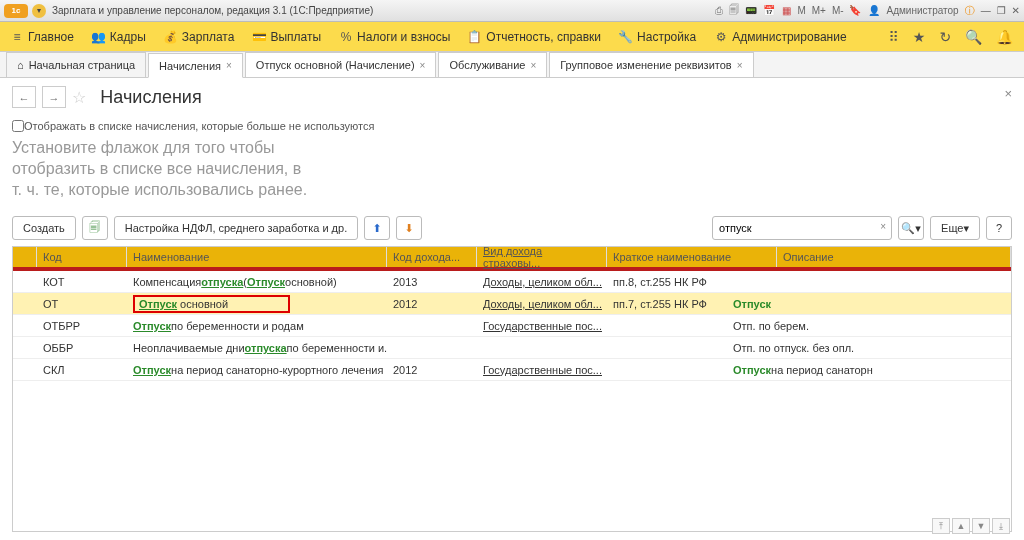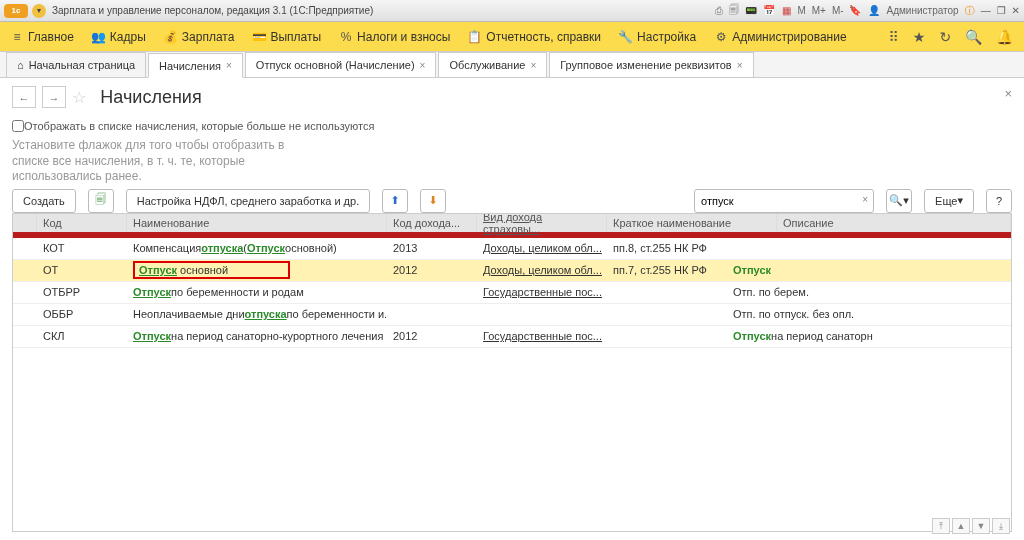--- a/index.html
+++ b/index.html
@@ -26,33 +26,33 @@
 .tabs .tab.active { background: #fff; border-bottom:1px solid #fff; position:relative; top:1px;}
 .tabs .tab .close { font-size: 10px; color: #888; }
 .content { flex: 1; padding: 8px 12px; display: flex; flex-direction: column; overflow:hidden; position:relative;}
 .content .close-x{position:absolute;top:8px;right:12px;font-size:13px;color:#888;cursor:pointer;}
 .navrow { display: flex; align-items: center; gap: 6px; margin-bottom: 6px; }
 .navrow .navbtn { width: 24px; height: 22px; border: 1px solid #ccc; background: #fff; display: flex; align-items: center; justify-content: center; font-size: 11px; color: #666; cursor:pointer;}
 .navrow .star { font-size: 16px; color: #ccc; }
 .navrow h1 { font-size: 18px; font-weight: normal; margin-left: 8px; }
 .chkrow { display: flex; align-items: center; margin: 6px 0; font-size: 11px; color: #555; }
 .chkrow input { width: 12px; height: 12px; }
-.hint { font-size: 12px; color: #999; margin-bottom: 4px; max-width: 300px; line-height: 1.3; }
-.toolbar { display: flex; align-items: flex-end; gap: 12px; }
+.hint { font-size: 16px; color: #999; margin-bottom: 16px; max-width: 300px; line-height: 1.3; }
+.toolbar { display: flex; align-items: flex-end; gap: 6px; margin-bottom: 6px; }
 .toolbar .btn { height: 24px; padding: 0 10px; border: 1px solid #bbb; background: #fff; border-radius: 3px; font-size: 11px; display: flex; align-items: center; cursor: pointer; }
 .toolbar .iconbtn { width: 26px; padding: 0; justify-content: center; }
 .toolbar .iconbtn.green{color:#3a8a3a;}
 .toolbar .iconbtn.blue{color:#2a6acc;}
 .toolbar .iconbtn.orange{color:#e08020;}
 .toolbar .spacer { flex: 1; }
 .toolbar .search { width: 180px; height: 24px; border: 1px solid #bbb; border-radius: 3px; padding: 0 20px 0 6px; font-size: 11px; position: relative; }
 .searchwrap{position:relative;}
 .searchwrap .clr{position:absolute;right:6px;top:5px;font-size:10px;color:#888;cursor:pointer;}
 .table { border: 1px solid #ccc; flex: 1; overflow: auto; background:#fff;}
-.table .thead { display: flex; background: #e5e5e5; border-bottom: 6px solid #b91c1c; height: 24px; }
+.table .thead { display: flex; background: #eab308; border-bottom: 4px solid #b91c1c; height: 24px; }
 .table .th { padding: 4px 6px; font-size: 11px; color: #555; border-right: 1px solid #ddd; display: flex; align-items: center; }
 .table .tr { display: flex; height: 22px; border-bottom: 1px solid #eee; align-items: center; }
 .table .tr.selected { background: #fff2b3; }
 .table .td { padding: 2px 6px; font-size: 11px; display: flex; align-items: center; overflow: hidden; white-space: nowrap; }
 .table .td.name .hl { color: #2a8a2a; font-weight: bold; text-decoration: underline; }
 .table .td.name .redbox{border:2px solid #d00;padding:1px 60px 1px 4px;display:inline-block;}
 .table .bullet{width:8px;height:8px;background:radial-gradient(circle,#5ac 40%,#38a 70%);border-radius:50%;margin-right:16px;margin-left:4px;}
 .c-icon{width:24px;}
 .c-code{width:90px;}
 .c-name{width:260px;}

